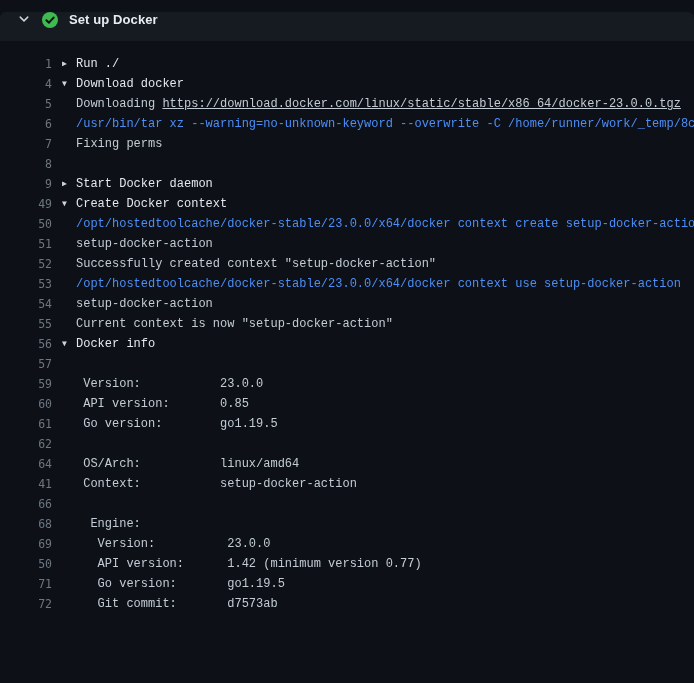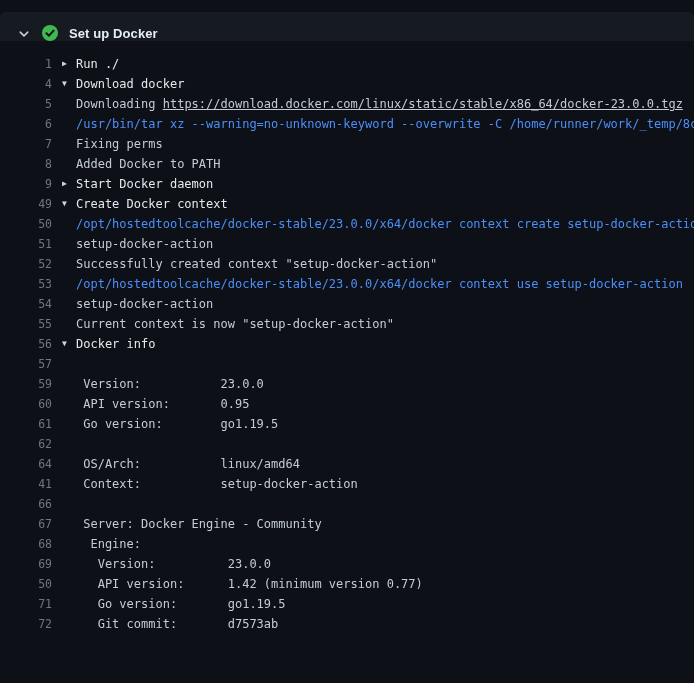--- a/index.html
+++ b/index.html
@@ -18,21 +18,21 @@
     background:var(--bg);
     overflow:hidden;
     font-family:"DejaVu Sans Mono","Liberation Mono",monospace;
   }
   .step-header{
     margin-top:12px;
     height:29px;
     width:694px;
     background:var(--header-bg);
     display:flex;
-    align-items:flex-end;
+    align-items:flex-start;
     gap:11px;
     padding:0 17px;
     border-top-left-radius:6px;
     border-top-right-radius:6px;
   }
   .chev{
     width:14px;height:14px;flex:none;display:flex;align-items:center;justify-content:center;
     cursor:pointer;
   }
   .status{
@@ -69,20 +69,21 @@
     flex:none;
     margin-left:10px;
     color:#cdd5dc;
     font-size:8px;
     text-align:left;
   }
   .arrow.toggle{ cursor:pointer; }
   .text{
     white-space:pre;
     color:var(--text);
+    font-family:Liberation Mono, monospace;
   }
   .text.group-title{
     color:var(--group-text);
     cursor:pointer;
   }
   .text.cmd{
     color:var(--command-blue);
   }
   .link{
     text-decoration:underline;
@@ -129,21 +130,20 @@
       <span class="text cmd">/usr/bin/tar xz --warning=no-unknown-keyword --overwrite -C /home/runner/work/_temp/8c93</span>
     </div>
     <div class="row">
       <span class="gutter">7</span>
       <span class="arrow"></span>
       <span class="text">Fixing perms</span>
     </div>
     <div class="row">
       <span class="gutter">8</span>
       <span class="arrow"></span>
-      <span class="text">Added Docker to PATH</span>
     </div>
     <div class="row">
       <span class="gutter">9</span>
       <span class="arrow toggle">▶</span>
       <span class="text group-title">Start Docker daemon</span>
     </div>
     <div class="row">
       <span class="gutter">49</span>
       <span class="arrow toggle">▼</span>
       <span class="text group-title">Create Docker context</span>
@@ -188,21 +188,21 @@
       <span class="arrow"></span>
     </div>
     <div class="row">
       <span class="gutter">59</span>
       <span class="arrow"></span>
       <span class="text"> Version:           23.0.0</span>
     </div>
     <div class="row">
       <span class="gutter">60</span>
       <span class="arrow"></span>
-      <span class="text"> API version:       0.95</span>
+      <span class="text"> API version:       0.85</span>
     </div>
     <div class="row">
       <span class="gutter">61</span>
       <span class="arrow"></span>
       <span class="text"> Go version:        go1.19.5</span>
     </div>
     <div class="row">
       <span class="gutter">62</span>
       <span class="arrow"></span>
     </div>
@@ -213,25 +213,20 @@
     </div>
     <div class="row">
       <span class="gutter">41</span>
       <span class="arrow"></span>
       <span class="text"> Context:           setup-docker-action</span>
     </div>
     <div class="row">
       <span class="gutter">66</span>
       <span class="arrow"></span>
       <span class="text"></span>
-    </div>
-    <div class="row">
-      <span class="gutter">67</span>
-      <span class="arrow"></span>
-      <span class="text"> Server: Docker Engine - Community</span>
     </div>
     <div class="row">
       <span class="gutter">68</span>
       <span class="arrow"></span>
       <span class="text">  Engine:</span>
     </div>
     <div class="row">
       <span class="gutter">69</span>
       <span class="arrow"></span>
       <span class="text">   Version:          23.0.0</span>

